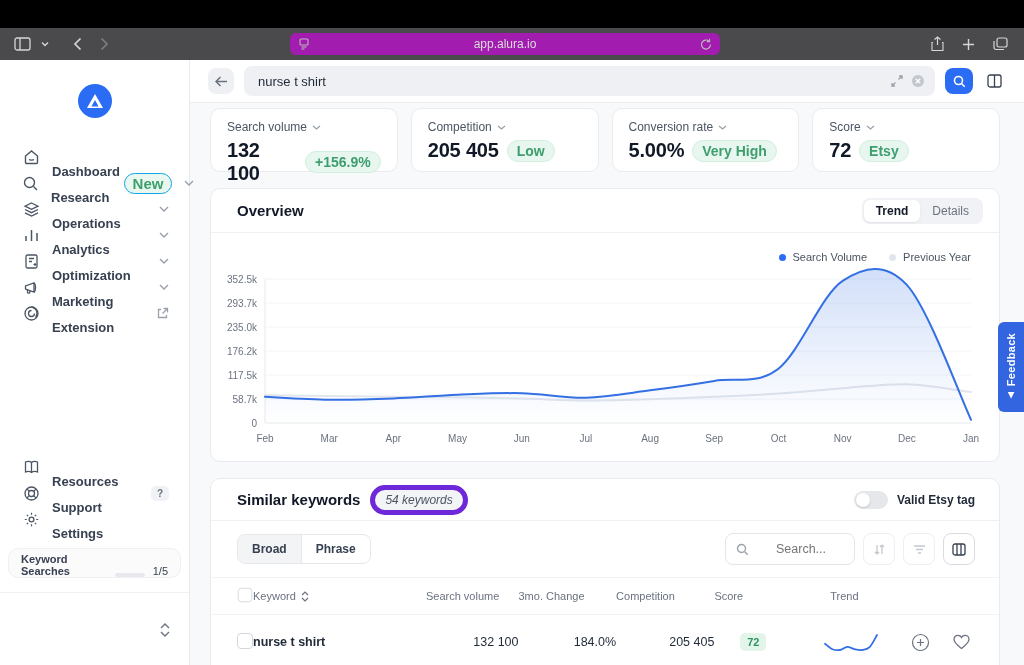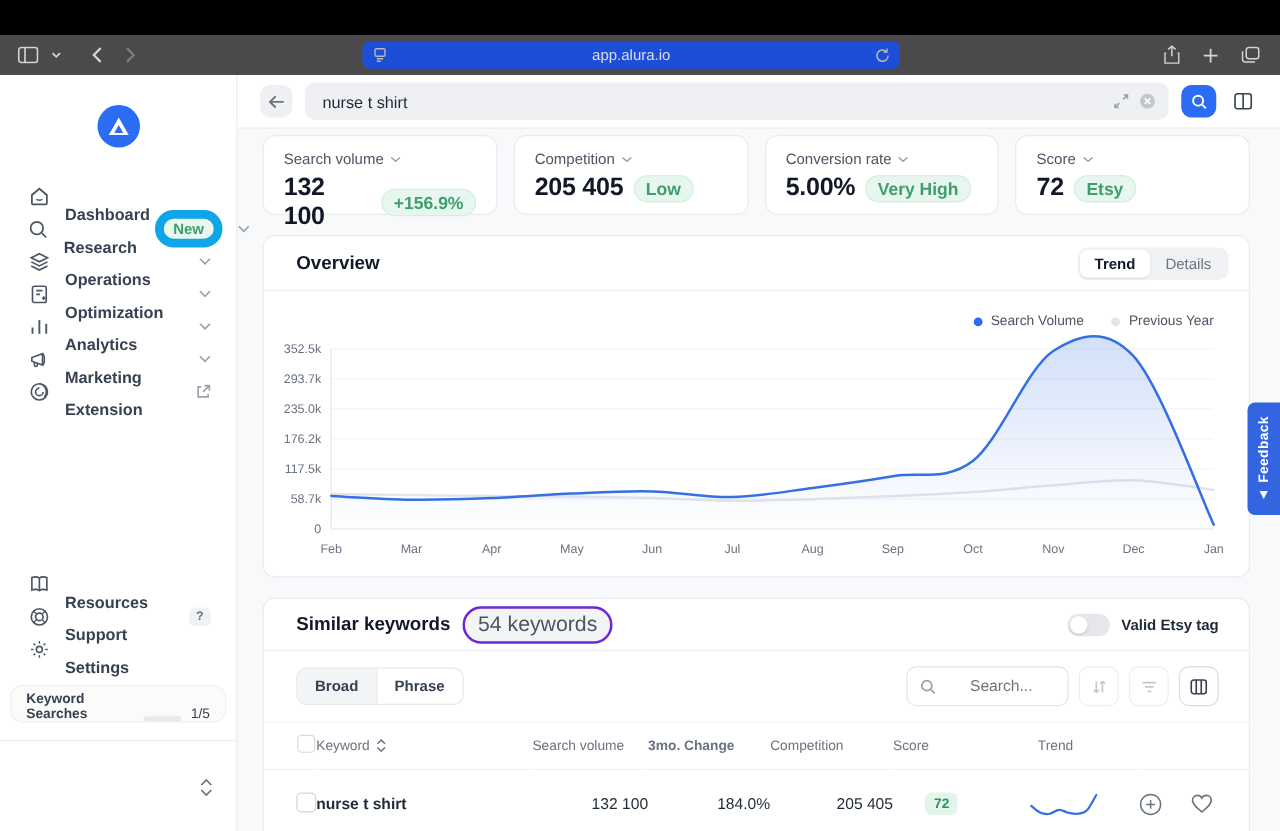--- a/index.html
+++ b/index.html
@@ -6,33 +6,33 @@
   html,body { width:1024px; height:665px; overflow:hidden; }
   body { font-family:"Liberation Sans","DejaVu Sans",sans-serif; background:#f8f9fb; position:relative; color:#1f2937; }
   svg { display:block; }
 
   
   .menubar { position:absolute; top:0; left:0; width:1024px; height:28px; background:#000; }
   .toolbar { position:absolute; top:28px; left:0; width:1024px; height:32px; background:#4a4a4c; display:flex; align-items:center; }
   .tb-left { display:flex; align-items:center; gap:10px; padding-left:14px; width:290px; }
   .tb-icon { color:#d6d6d8; display:flex; align-items:center; }
   .tb-icon.dim { color:#7e7e80; }
-  .urlbar { width:430px; height:22px; background:#1d4ed8; border-radius:6px; display:flex; align-items:center; justify-content:space-between; padding:0 8px; color:#b9b9bb; }
+  .urlbar { width:430px; height:22px; background:#a21caf; border-radius:6px; display:flex; align-items:center; justify-content:space-between; padding:0 8px; color:#b9b9bb; }
   .urlbar .url { color:#dcdcde; font-size:12px; flex:1; text-align:center; }
   .tb-right { display:flex; align-items:center; gap:18px; margin-left:auto; padding-right:16px; color:#d6d6d8; }
 
   
   .sidebar { position:absolute; top:60px; left:0; width:190px; height:605px; background:#fff; border-right:1px solid #e9eaee; }
   .logo { width:34px; height:34px; border-radius:50%; background:#2b6cf4; margin:24px auto 0 auto; display:flex; align-items:center; justify-content:center; }
   .nav { margin-top:26px; }
   .nav-item { display:flex; align-items:center; gap:12px; height:26px; padding:0 20px 0 22px; cursor:pointer; color:#374151; }
   .nav-item .lbl { font-size:13px; font-weight:600;margin-top:28px; }
   .nav-item .icn { color:#4b5563; display:flex; width:18px; justify-content:center; }
   .nav-item .right { margin-left:auto; color:#9aa1ab; display:flex; align-items:center; }
-  .badge-new { background:#e9f7ef; color:#3da06c; border:7px solid #0ea5e9; border-radius:999px; font-size:12px; font-weight:700; padding:1px 8px; margin-left:2px; }
+  .badge-new { background:#e9f7ef; color:#3da06c; border:1px solid #0ea5e9; border-radius:999px; font-size:15px; font-weight:700; padding:1px 8px; margin-left:2px; }
   .q-badge { background:#f1f2f5; color:#6b7280; border-radius:5px; font-size:10px; font-weight:700; padding:2px 6px; }
   .usage-card { margin:16px 8px 0 8px; background:#fbfbfc; border:1px solid #eef0f3; border-radius:10px; height:30px; display:flex; align-items:flex-end; padding:0 12px; gap:8px; }
   .usage-card .u-lbl { font-size:11px; font-weight:700; color:#374151; flex:1; }
   .u-track { width:30px; height:4px; background:#e7e9ed; border-radius:2px; overflow:hidden; }
   .u-fill { height:100%; width:20%; background:#2b6cf4; border-radius:2px; }
   .u-count { font-size:11px; color:#374151; }
   .sb-divider { border-top:1px solid #eef0f3; margin-top:14px; }
   .collapse-btn { position:absolute; right:18px; bottom:-44px; color:#6b7280; cursor:pointer; }
   .sb-footer-wrap { position:absolute; bottom:72px; left:0; width:100%; }
 
@@ -62,21 +62,21 @@
   .seg .seg-btn { font-size:12px; color:#6b7280; padding:4px 12px; border-radius:6px; cursor:pointer; }
   .seg .seg-btn.active { background:#fff; color:#111827; font-weight:600; box-shadow:0 1px 2px rgba(0,0,0,0.08); }
 
   .chart-wrap { padding:10px 16px 10px 10px; }
   .legend { display:flex; justify-content:flex-end; gap:22px; padding:8px 12px 2px 0; }
   .legend .li { display:flex; align-items:center; gap:7px; font-size:11px; color:#4b5563; }
   .dot { width:7px; height:7px; border-radius:50%; }
 
   
   .sk-head { height:42px; display:flex; align-items:center; gap:10px; padding:0 24px 0 26px; border-bottom:1px solid #eef0f3; }
-  .kw-count { background:#f3f4f6; border:2px solid #6d28d9; color:#4b5563; border-radius:999px; font-size:17px; padding:3px 10px; }
+  .kw-count { background:#f3f4f6; border:5px solid #6d28d9; color:#4b5563; border-radius:999px; font-size:12px; padding:3px 10px;font-style:italic; }
   .toggle-wrap { margin-left:auto; display:flex; align-items:center; gap:9px; }
   .toggle { width:34px; height:18px; border-radius:999px; background:#e5e7eb; position:relative; cursor:pointer; }
   .toggle .knob { position:absolute; left:2px; top:2px; width:14px; height:14px; border-radius:50%; background:#fff; box-shadow:0 1px 2px rgba(0,0,0,0.15); }
   .toggle-lbl { font-size:12px; font-weight:600; color:#1f2937; }
   .sk-controls { display:flex; align-items:center; padding:12px 24px 12px 26px; gap:8px; }
   .tabset { display:flex; border:1px solid #e5e7eb; border-radius:8px; overflow:hidden; background:#fff; }
   .tabset .tab { font-size:12px; font-weight:600; padding:7px 14px; color:#374151; cursor:pointer; }
   .tabset .tab.active { background:#f3f4f6; }
   .tabset .tab + .tab { border-left:1px solid #e5e7eb; }
   .sk-right { margin-left:auto; display:flex; align-items:center; gap:8px; }
@@ -208,40 +208,40 @@
       </span>
       <span class="lbl">Operations</span>
       <span class="right">
         <svg width="10" height="6" viewBox="0 0 10 6" fill="none" stroke="currentColor" stroke-width="1.4">
             <path d="m1 1 4 4 4-4"></path>
           </svg>
       </span>
     </div>
     <div class="nav-item">
       <span class="icn">
+        <svg width="17" height="17" viewBox="0 0 17 17" fill="none" stroke="currentColor" stroke-width="1.5">
+            <path d="M3 14V9M8.5 14V3M14 14V6"></path>
+          </svg>
+      </span>
+      <span class="lbl">Analytics</span>
+      <span class="right">
+        <svg width="10" height="6" viewBox="0 0 10 6" fill="none" stroke="currentColor" stroke-width="1.4">
+            <path d="m1 1 4 4 4-4"></path>
+          </svg>
+      </span>
+    </div>
+    <div class="nav-item">
+      <span class="icn">
         <svg width="17" height="17" viewBox="0 0 17 17" fill="none" stroke="currentColor" stroke-width="1.3">
             <rect x="3" y="2" width="11" height="13" rx="1.5"></rect>
             <path d="M6 5.5h5M6 8.5h3"></path>
             <path d="M10.5 11.5h3M12 10v3" stroke-width="1.2"></path>
           </svg>
       </span>
       <span class="lbl">Optimization</span>
-      <span class="right">
-        <svg width="10" height="6" viewBox="0 0 10 6" fill="none" stroke="currentColor" stroke-width="1.4">
-            <path d="m1 1 4 4 4-4"></path>
-          </svg>
-      </span>
-    </div>
-    <div class="nav-item">
-      <span class="icn">
-        <svg width="17" height="17" viewBox="0 0 17 17" fill="none" stroke="currentColor" stroke-width="1.5">
-            <path d="M3 14V9M8.5 14V3M14 14V6"></path>
-          </svg>
-      </span>
-      <span class="lbl">Analytics</span>
       <span class="right">
         <svg width="10" height="6" viewBox="0 0 10 6" fill="none" stroke="currentColor" stroke-width="1.4">
             <path d="m1 1 4 4 4-4"></path>
           </svg>
       </span>
     </div>
     <div class="nav-item">
       <span class="icn">
         <svg width="17" height="17" viewBox="0 0 17 17" fill="none" stroke="currentColor" stroke-width="1.3">
             <path d="M2.5 7v3l8.5 3V4Z"></path>
@@ -530,21 +530,21 @@
             <span class="th-kw">
               <span>Keyword</span>
               <span>
                   <svg width="8" height="11" viewBox="0 0 8 11" fill="none" stroke="currentColor" stroke-width="1.2">
                     <path d="m1 4 3-3 3 3M1 7l3 3 3-3"></path>
                   </svg>
                 </span>
             </span>
           </th>
           <th class="num" style="width:95px;">Search volume</th>
-          <th class="num" style="width:100px;font-weight:bold;">3mo. Change</th>
+          <th class="num" style="width:100px;">3mo. Change</th>
           <th class="num" style="width:100px;">Competition</th>
           <th class="ctr" style="width:80px;">Score</th>
           <th style="width:120px; padding-left:38px;">Trend</th>
           <th></th>
         </tr>
       </thead>
       <tbody>
         <tr>
           <td style="padding-left:26px;"><span class="cb"></span></td>
           <td class="kw-name">nurse t shirt</td>

